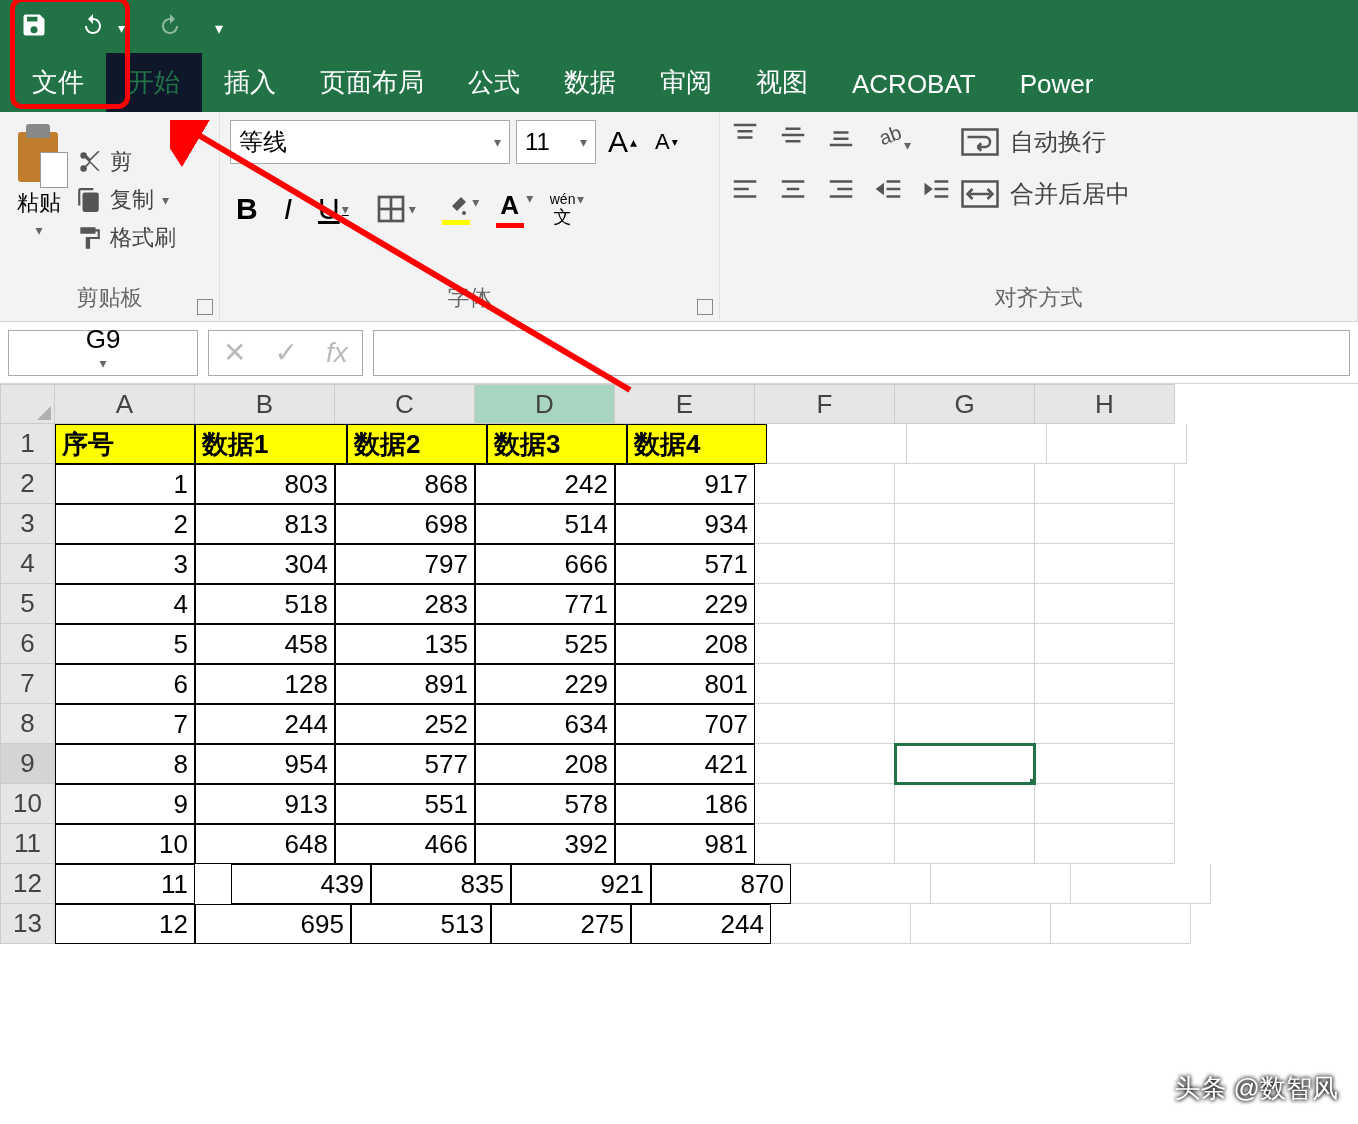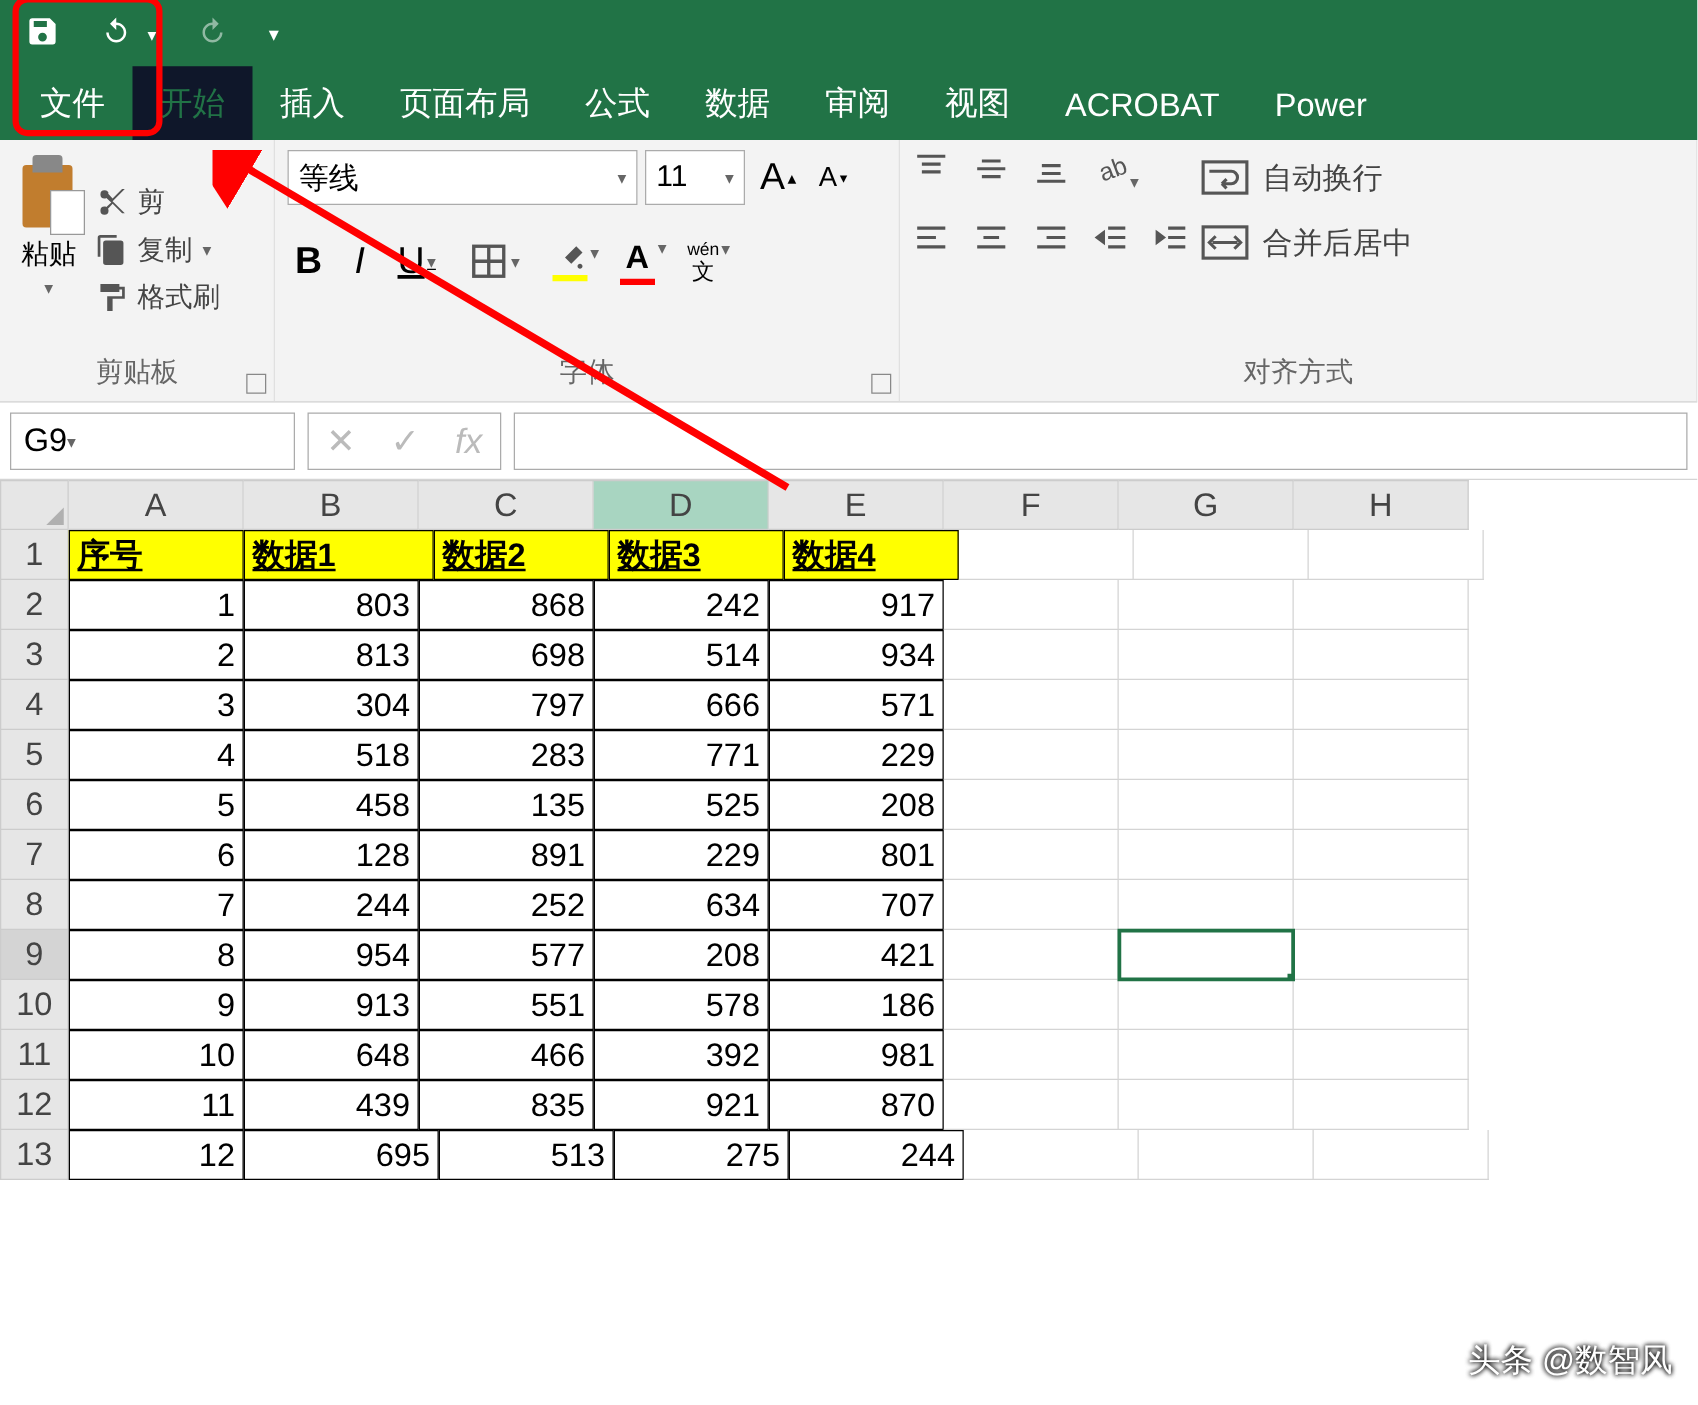--- a/index.html
+++ b/index.html
@@ -51,37 +51,37 @@
 
 .align-col { display: flex; flex-direction: column; gap: 20px; }
 .align-row { display: flex; gap: 18px; }
 .align-row svg { width: 30px; height: 30px; }
 .wrap-merge { display: flex; flex-direction: column; gap: 20px; padding-top: 6px; }
 .wrap-item { display: flex; align-items: center; gap: 10px; font-size: 24px; color: #444; }
 .wrap-item svg { width: 40px; height: 30px; }
 
 
 .formula-bar { height: 62px; display: flex; align-items: center; border-bottom: 1px solid #d4d4d4; padding: 8px; gap: 10px; }
-.name-box { border: 1px solid #ababab; background: #fff; width: 228px; height: 46px; font-size: 26px; padding: 4px 10px; display: flex; align-items: center; justify-content: flex-start; }
+.name-box { border: 1px solid #ababab; background: #fff; width: 190px; height: 46px; font-size: 26px; padding: 4px 10px; display: flex; align-items: center; justify-content: flex-end; flex-direction: column; }
 .fb-btns { border: 1px solid #ababab; background: #fff; height: 46px; display: flex; align-items: center; padding: 0 14px; gap: 28px; }
 .fb-btns span { color: #bbb; font-size: 28px; }
 .fx { font-style: italic; color: #888; font-size: 24px; }
 .formula-input { border: 1px solid #ababab; background: #fff; flex: 1; height: 46px; }
 .corner { width: 55px; height: 40px; background: #e6e6e6; border: 1px solid #ccc; position: relative; }
 .corner::after { content: ''; position: absolute; right: 3px; bottom: 3px; border-left: 14px solid transparent; border-bottom: 14px solid #b0b0b0; }
 .col-headers { display: flex; }
 .col-h { height: 40px; background: #e6e6e6; border: 1px solid #ccc; border-left: none; font-size: 26px; display: flex; align-items: center; justify-content: center; color: #444; }
 .col-h.sel { background: #a8d5c1; }
 .row-headers { display: flex; flex-direction: column; }
 .row-h { width: 55px; background: #e6e6e6; border: 1px solid #ccc; border-top: none; font-size: 26px; display: flex; align-items: center; justify-content: center; color: #444; }
 .row-h.sel { background: #d4d4d4; }
 .cells { position: relative; }
 .row { display: flex; }
 .cell { border-right: 1px solid #d4d4d4; border-bottom: 1px solid #d4d4d4; font-size: 26px; padding: 2px 6px; display: flex; align-items: center; overflow: hidden; }
-.cell.header-cell { background: #ffff00; font-weight: bold; justify-content: flex-start; border: 1px solid #000; text-decoration: underline; }
+.cell.header-cell { background: #ffff00; font-weight: bold; justify-content: flex-start; border: 1px solid #000; }
 .cell.data-cell { justify-content: flex-end; border: 1px solid #000; }
 .cell.active { outline: 3px solid #217346; outline-offset: -2px; position: relative; }
 .cell.active::after { content: ''; position: absolute; right: -4px; bottom: -4px; width: 8px; height: 8px; background: #217346; }
 .dropdown-arrow { font-size: 14px; color: #666; }
 
 
 .red-arrow { position: absolute; left: 170px; top: 120px; width: 480px; height: 280px; pointer-events: none; z-index: 20; }
 
 
 .watermark { position: absolute; right: 20px; bottom: 18px; font-size: 26px; color: #fff; text-shadow: 0 0 4px #000, 0 0 4px #000; z-index: 30; }
@@ -439,21 +439,21 @@
           <div class="cell data-cell" style="width: 140px; height: 40px;">648</div>
           <div class="cell data-cell" style="width: 140px; height: 40px;">466</div>
           <div class="cell data-cell" style="width: 140px; height: 40px;">392</div>
           <div class="cell data-cell" style="width: 140px; height: 40px;">981</div>
           <div class="cell" style="width: 140px; height: 40px;"></div>
           <div class="cell" style="width: 140px; height: 40px;"></div>
           <div class="cell" style="width: 140px; height: 40px;"></div>
         </div>
         <div class="row">
           <div class="cell data-cell" style="width: 140px; height: 40px;">11</div>
-          <div class="cell data-cell" style="width: 140px; height: 40px;">439</div>
+          <div class="cell data-cell" style="width: 140px; height: 40px; margin-left: 36px;">439</div>
           <div class="cell data-cell" style="width: 140px; height: 40px;">835</div>
           <div class="cell data-cell" style="width: 140px; height: 40px;">921</div>
           <div class="cell data-cell" style="width: 140px; height: 40px;">870</div>
           <div class="cell" style="width: 140px; height: 40px;"></div>
           <div class="cell" style="width: 140px; height: 40px;"></div>
           <div class="cell" style="width: 140px; height: 40px;"></div>
         </div>
         <div class="row">
           <div class="cell data-cell" style="width: 140px; height: 40px;">12</div>
           <div class="cell data-cell" style="width: 156px; height: 40px;">695</div>

